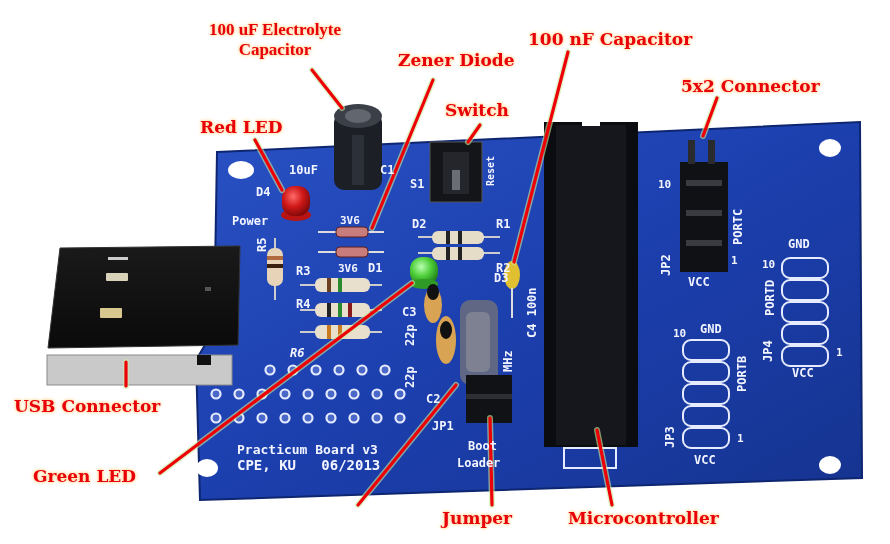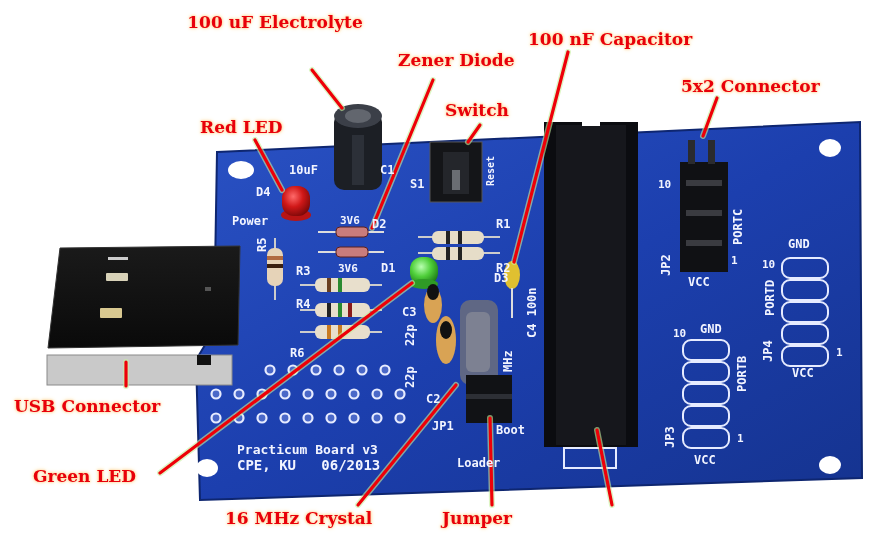--- a/index.html
+++ b/index.html
@@ -232,40 +232,40 @@
       <line x1="612" y1="505" x2="597" y2="430"></line>
     </g>
   </g>
 </svg>
 
 <div class="silk" style="left:256px;top:186px;">D4</div>
 <div class="silk" style="left:232px;top:215px;">Power</div>
 <div class="silk" style="left:289px;top:164px;">10uF</div>
 <div class="silk" style="left:380px;top:164px;">C1</div>
 <div class="silk" style="left:340px;top:214px;font-size:11px;">3V6</div>
-<div class="silk" style="left:372px;top:218px;">D2</div>
-<div class="silk" style="left:368px;top:262px;margin-left:13px;">D1</div>
+<div class="silk" style="left:372px;top:218px;padding-left:40px;">D2</div>
+<div class="silk" style="left:368px;top:262px;">D1</div>
 <div class="silk" style="left:338px;top:262px;font-size:11px;">3V6</div>
 <div class="silk" style="left:410px;top:178px;">S1</div>
 <div class="silk" style="left:484px;top:186px;font-size:10px;transform:rotate(-90deg);transform-origin:left top;">Reset</div>
 <div class="silk" style="left:496px;top:218px;">R1</div>
 <div class="silk" style="left:496px;top:262px;">R2</div>
 <div class="silk" style="left:296px;top:265px;">R3</div>
 <div class="silk" style="left:296px;top:298px;">R4</div>
 <div class="silk" style="left:256px;top:252px;transform:rotate(-90deg);transform-origin:left top;">R5</div>
-<div class="silk" style="left:290px;top:347px;">R6</div>
+<div class="silk" style="left:290px;top:347px;font-style:italic;">R6</div>
 <div class="silk" style="left:450px;top:272px;padding-left:44px;">D3</div>
 <div class="silk" style="left:402px;top:306px;">C3</div>
 <div class="silk" style="left:404px;top:346px;transform:rotate(-90deg);transform-origin:left top;">22p</div>
 <div class="silk" style="left:404px;top:388px;transform:rotate(-90deg);transform-origin:left top;">22p</div>
 <div class="silk" style="left:426px;top:393px;">C2</div>
 <div class="silk" style="left:526px;top:338px;transform:rotate(-90deg);transform-origin:left top;">C4 100n</div>
 <div class="silk" style="left:502px;top:372px;transform:rotate(-90deg);transform-origin:left top;">MHz</div>
 <div class="silk" style="left:432px;top:420px;">JP1</div>
-<div class="silk" style="left:468px;top:424px;margin-left:28px;">Boot</div>
+<div class="silk" style="left:468px;top:440px;">Boot</div>
 <div class="silk" style="left:457px;top:457px;">Loader</div>
 <div class="silk" style="left:237px;top:443px;font-size:13px;">Practicum Board v3</div>
 <div class="silk" style="left:237px;top:459px;font-size:14px;white-space:pre;">CPE, KU   06/2013</div>
 
 <div class="silk" style="left:658px;top:178px;font-size:11px;">10</div>
 <div class="silk" style="left:731px;top:254px;font-size:11px;">1</div>
 <div class="silk" style="left:732px;top:245px;transform:rotate(-90deg);transform-origin:left top;">PORTC</div>
 <div class="silk" style="left:660px;top:276px;transform:rotate(-90deg);transform-origin:left top;">JP2</div>
 <div class="silk" style="left:688px;top:276px;">VCC</div>
 
@@ -276,26 +276,27 @@
 <div class="silk" style="left:762px;top:362px;transform:rotate(-90deg);transform-origin:left top;">JP4</div>
 <div class="silk" style="left:792px;top:367px;">VCC</div>
 
 <div class="silk" style="left:700px;top:323px;">GND</div>
 <div class="silk" style="left:673px;top:327px;font-size:11px;">10</div>
 <div class="silk" style="left:737px;top:432px;font-size:11px;">1</div>
 <div class="silk" style="left:736px;top:392px;transform:rotate(-90deg);transform-origin:left top;">PORTB</div>
 <div class="silk" style="left:664px;top:448px;transform:rotate(-90deg);transform-origin:left top;">JP3</div>
 <div class="silk" style="left:694px;top:454px;">VCC</div>
 
-<div class="lbl" style="left:180px;top:12px;width:190px;">
+<div class="lbl" style="left:180px;top:20px;width:190px;font-family:Liberation Serif, serif;">
   <div>100 uF Electrolyte</div>
+  <div>Capacitor</div>
 </div>
 <div class="lbl" style="left:398px;top:50px;">Zener Diode</div>
 <div class="lbl" style="left:528px;top:29px;">100 nF Capacitor</div>
 <div class="lbl" style="left:681px;top:76px;">5x2 Connector</div>
 <div class="lbl" style="left:445px;top:100px;">Switch</div>
 <div class="lbl" style="left:200px;top:117px;">Red LED</div>
 <div class="lbl" style="left:14px;top:396px;">USB Connector</div>
 <div class="lbl" style="left:33px;top:466px;">Green LED</div>
-<div class="lbl" style="left:225px;top:508px;">16 MHz Crystal</div>
 <div class="lbl" style="left:442px;top:508px;">Jumper</div>
+<div class="lbl" style="left:568px;top:508px;">Microcontroller</div>
 
 </div>
 
 </body></html>

